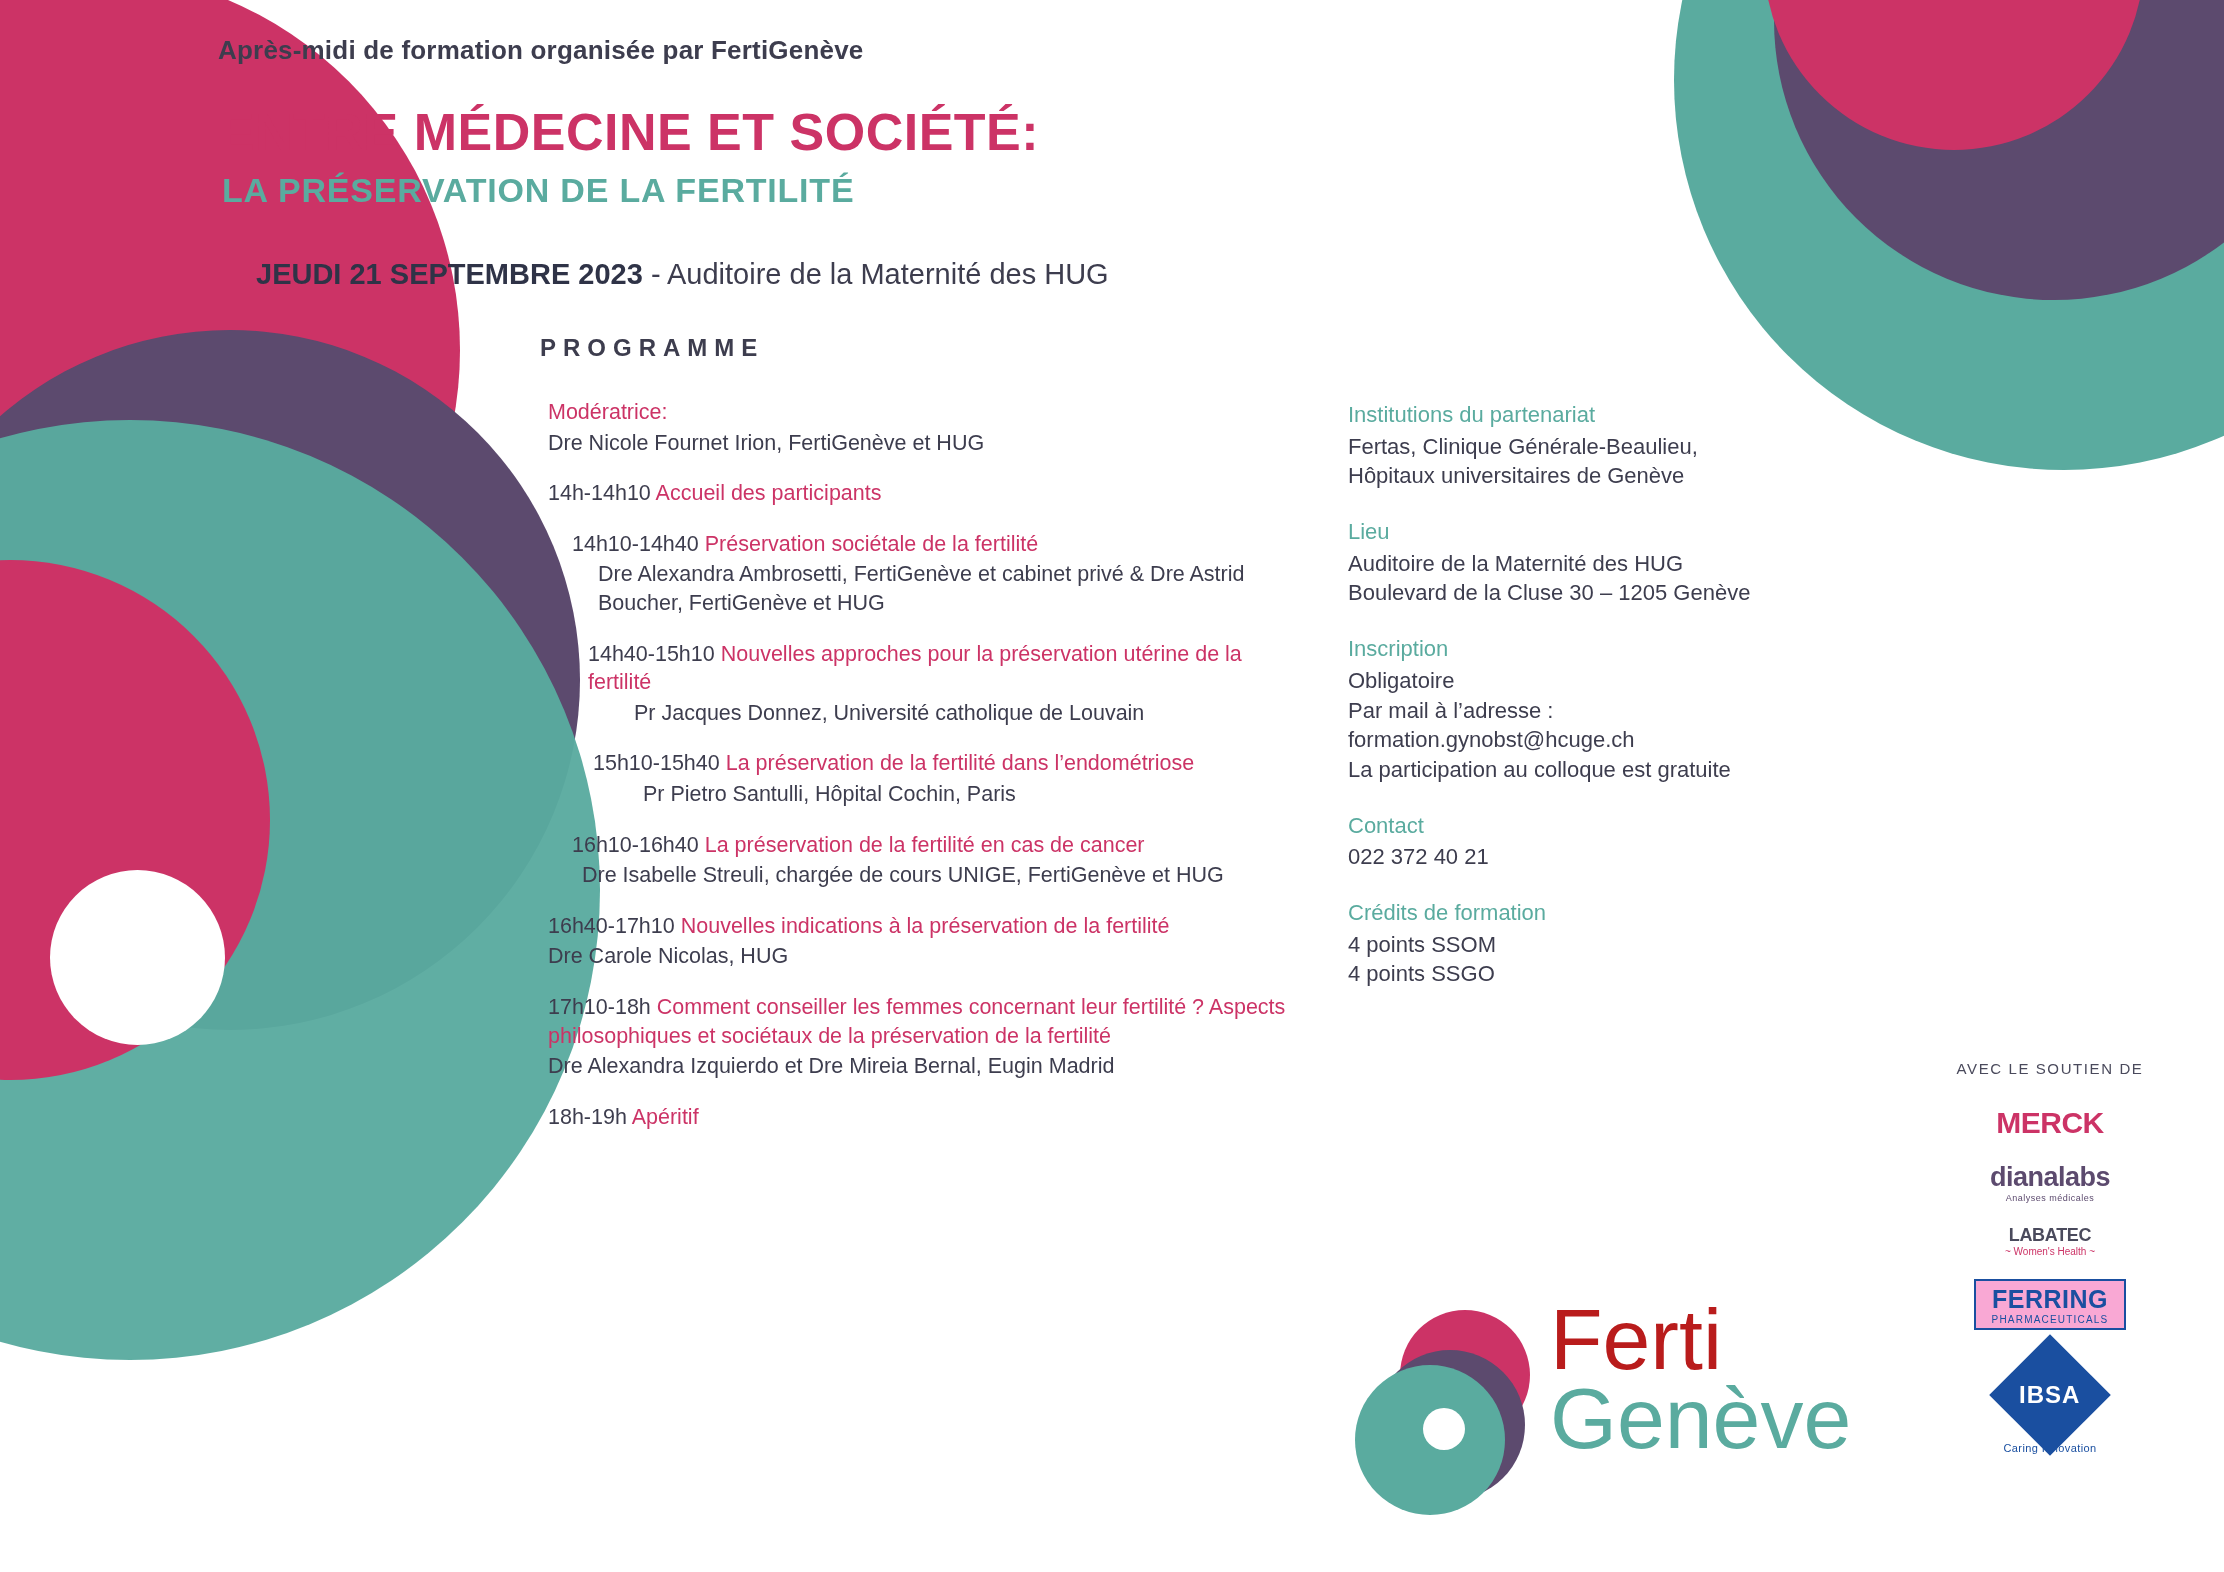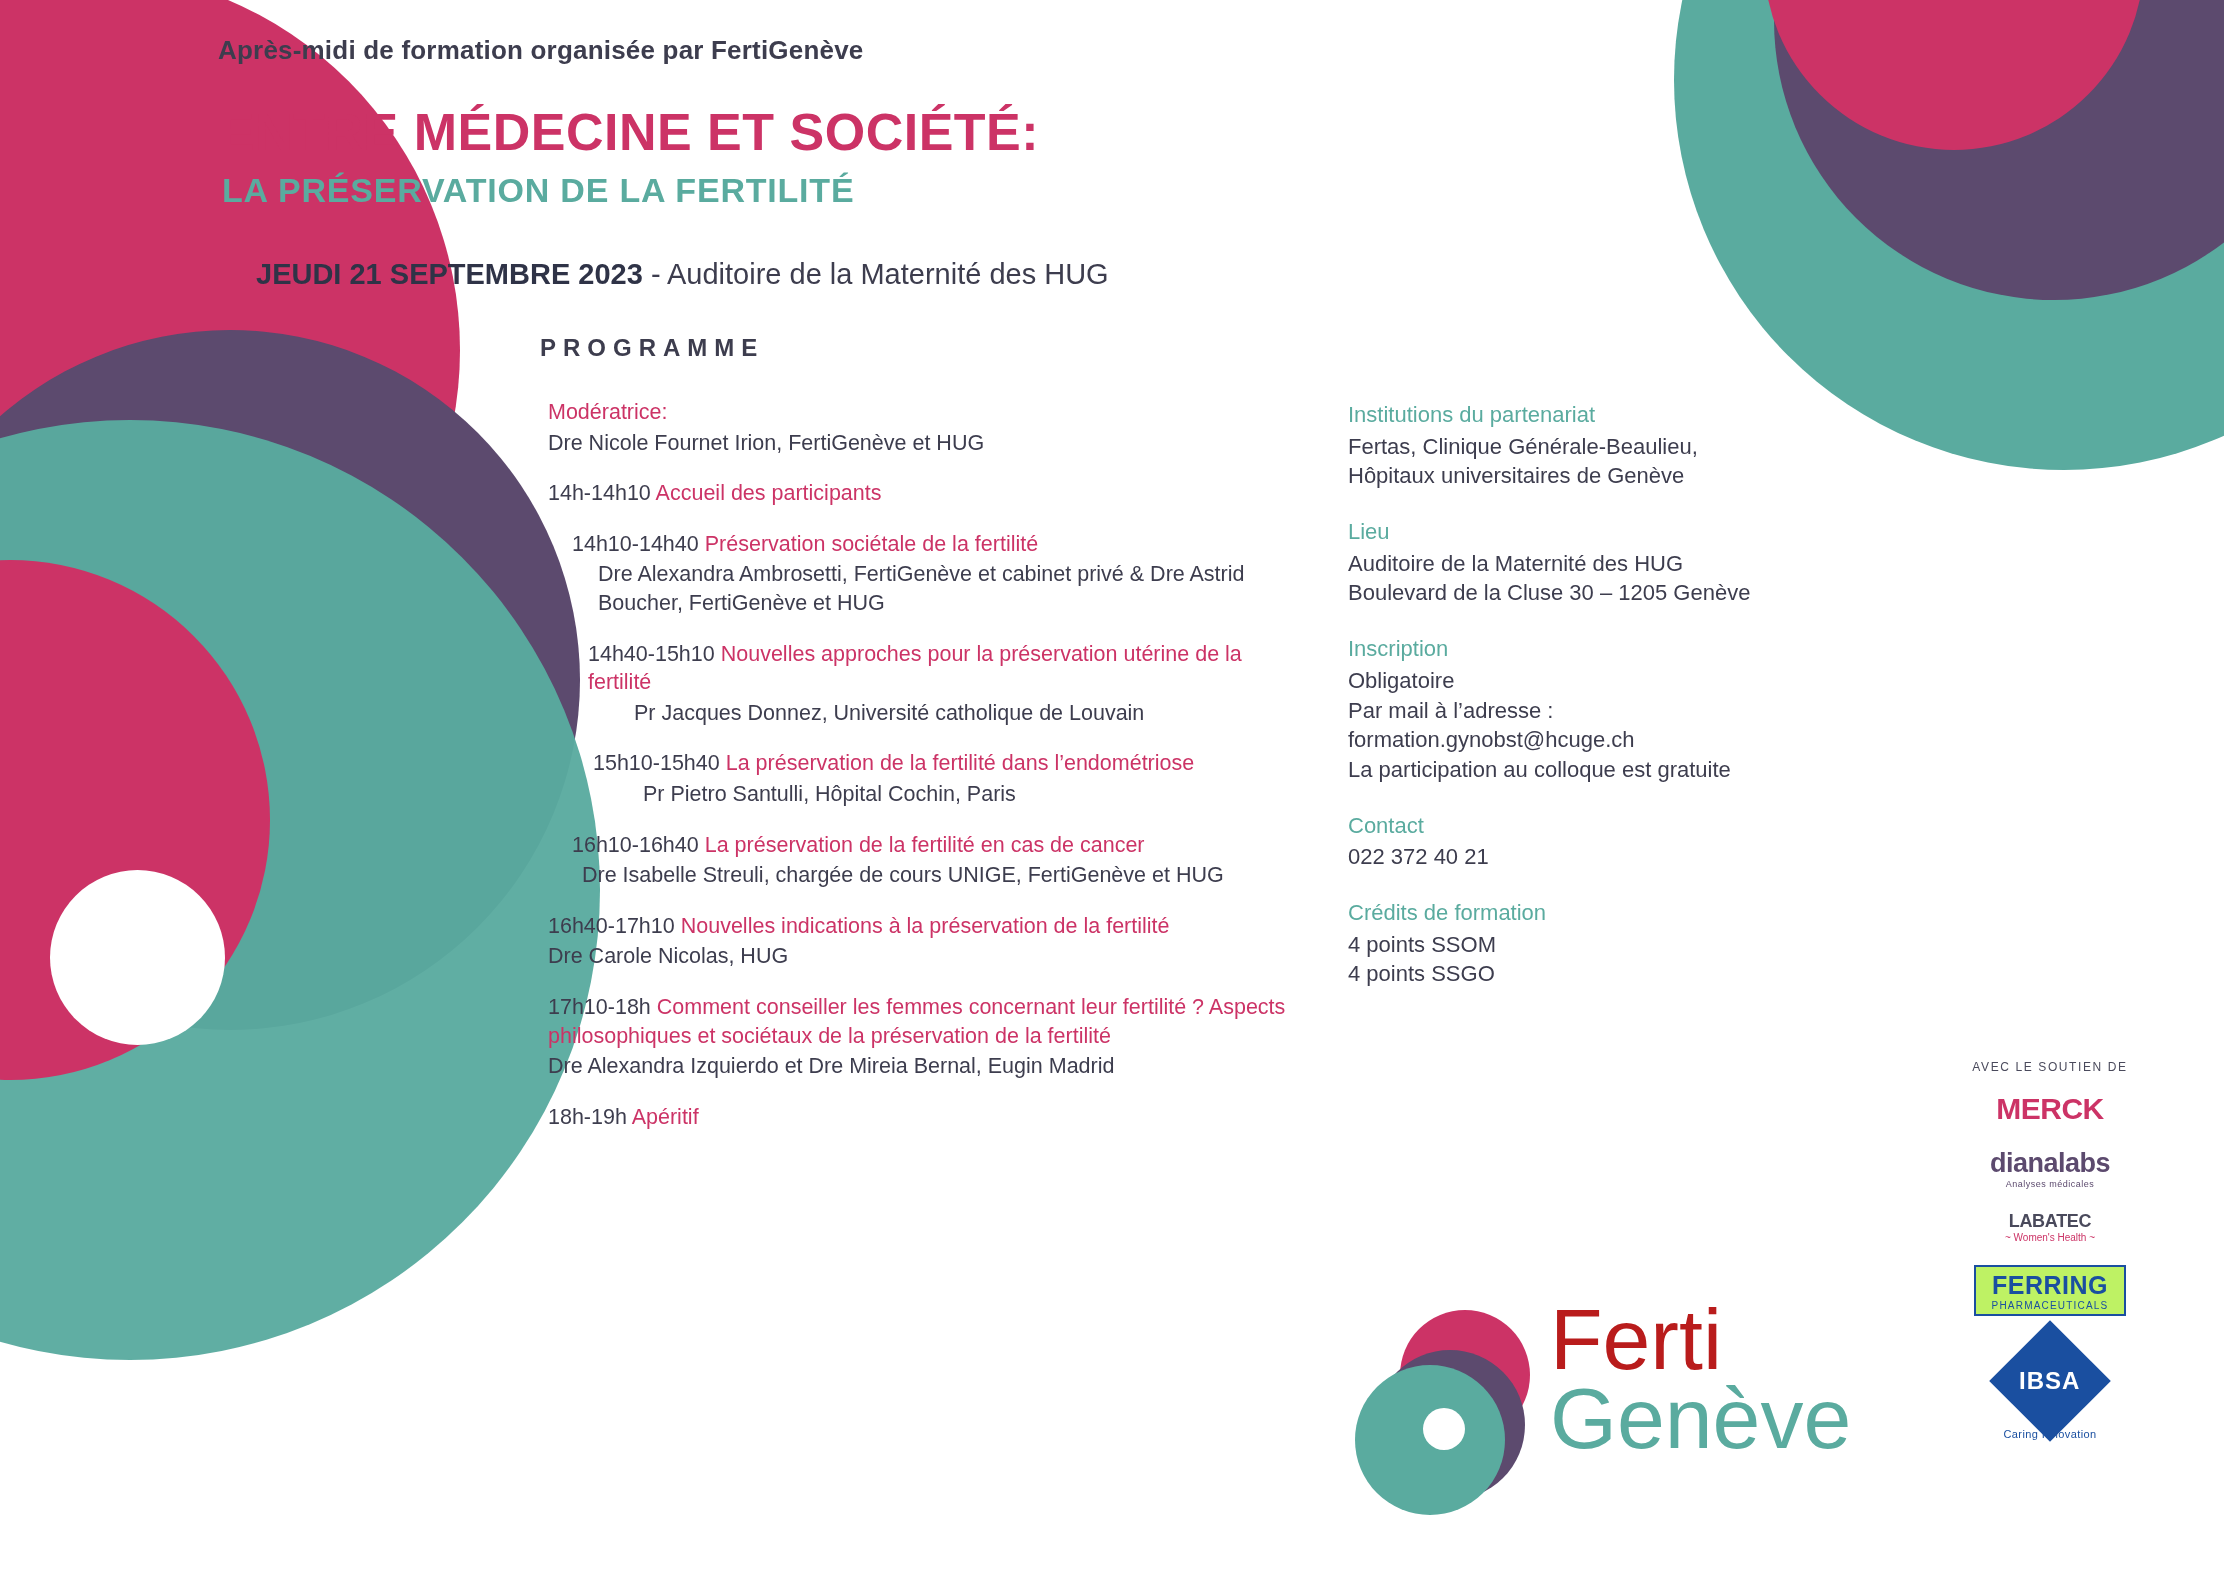--- a/index.html
+++ b/index.html
@@ -121,42 +121,42 @@
   .info-block { margin-bottom: 26px; }
   .info-head { color: #5aab9f; margin-bottom: 2px; }
   .info-line { color: #3d3d4e; }
 
   
   .sponsors {
     position: absolute; left: 1930px; top: 1060px;
     width: 240px; text-align: center;
   }
   .sponsor-title {
-    font-size: 12px; letter-spacing: 1.6px; color: #4a4a5c;
-    margin-bottom: 18px;
+    font-size: 15px; letter-spacing: 1.6px; color: #4a4a5c;
+    margin-bottom: 29px;
   }
   .sponsor-item { margin-bottom: 22px; }
 
   .merck {
     font-size: 30px; font-weight: bold; color: #cc3366;
     letter-spacing: -0.5px;
   }
   .dianalabs {
     font-size: 27px; font-weight: bold; color: #5c4a6e;
     letter-spacing: -0.5px;
   }
   .dianalabs-sub { font-size: 9px; color: #5c4a6e; letter-spacing: 0.5px; font-weight: normal;}
   .labatec {
     font-size: 18px; font-weight: bold; color: #4a4a5c;
     letter-spacing: -0.3px;
   }
   .labatec-sub { font-size: 10px; color: #cc3366; font-weight: normal; }
   .ferring-box {
     border: 2px solid #1a4fa0; display: inline-block;
-    padding: 4px 16px 3px; background: #bef264;
+    padding: 4px 16px 3px; background: #f9a8d4;
   }
   .ferring-name { font-size: 25px; font-weight: bold; color: #1a4fa0; letter-spacing: 0.5px;}
   .ferring-sub { font-size: 10px; color: #1a4fa0; letter-spacing: 1.2px; }
   .ibsa-diamond {
     width: 86px; height: 86px; background: #1a4fa0;
     transform: rotate(45deg);
     margin: 6px auto 4px;
     display: flex; align-items: center; justify-content: center;
   }
   .ibsa-diamond span {

